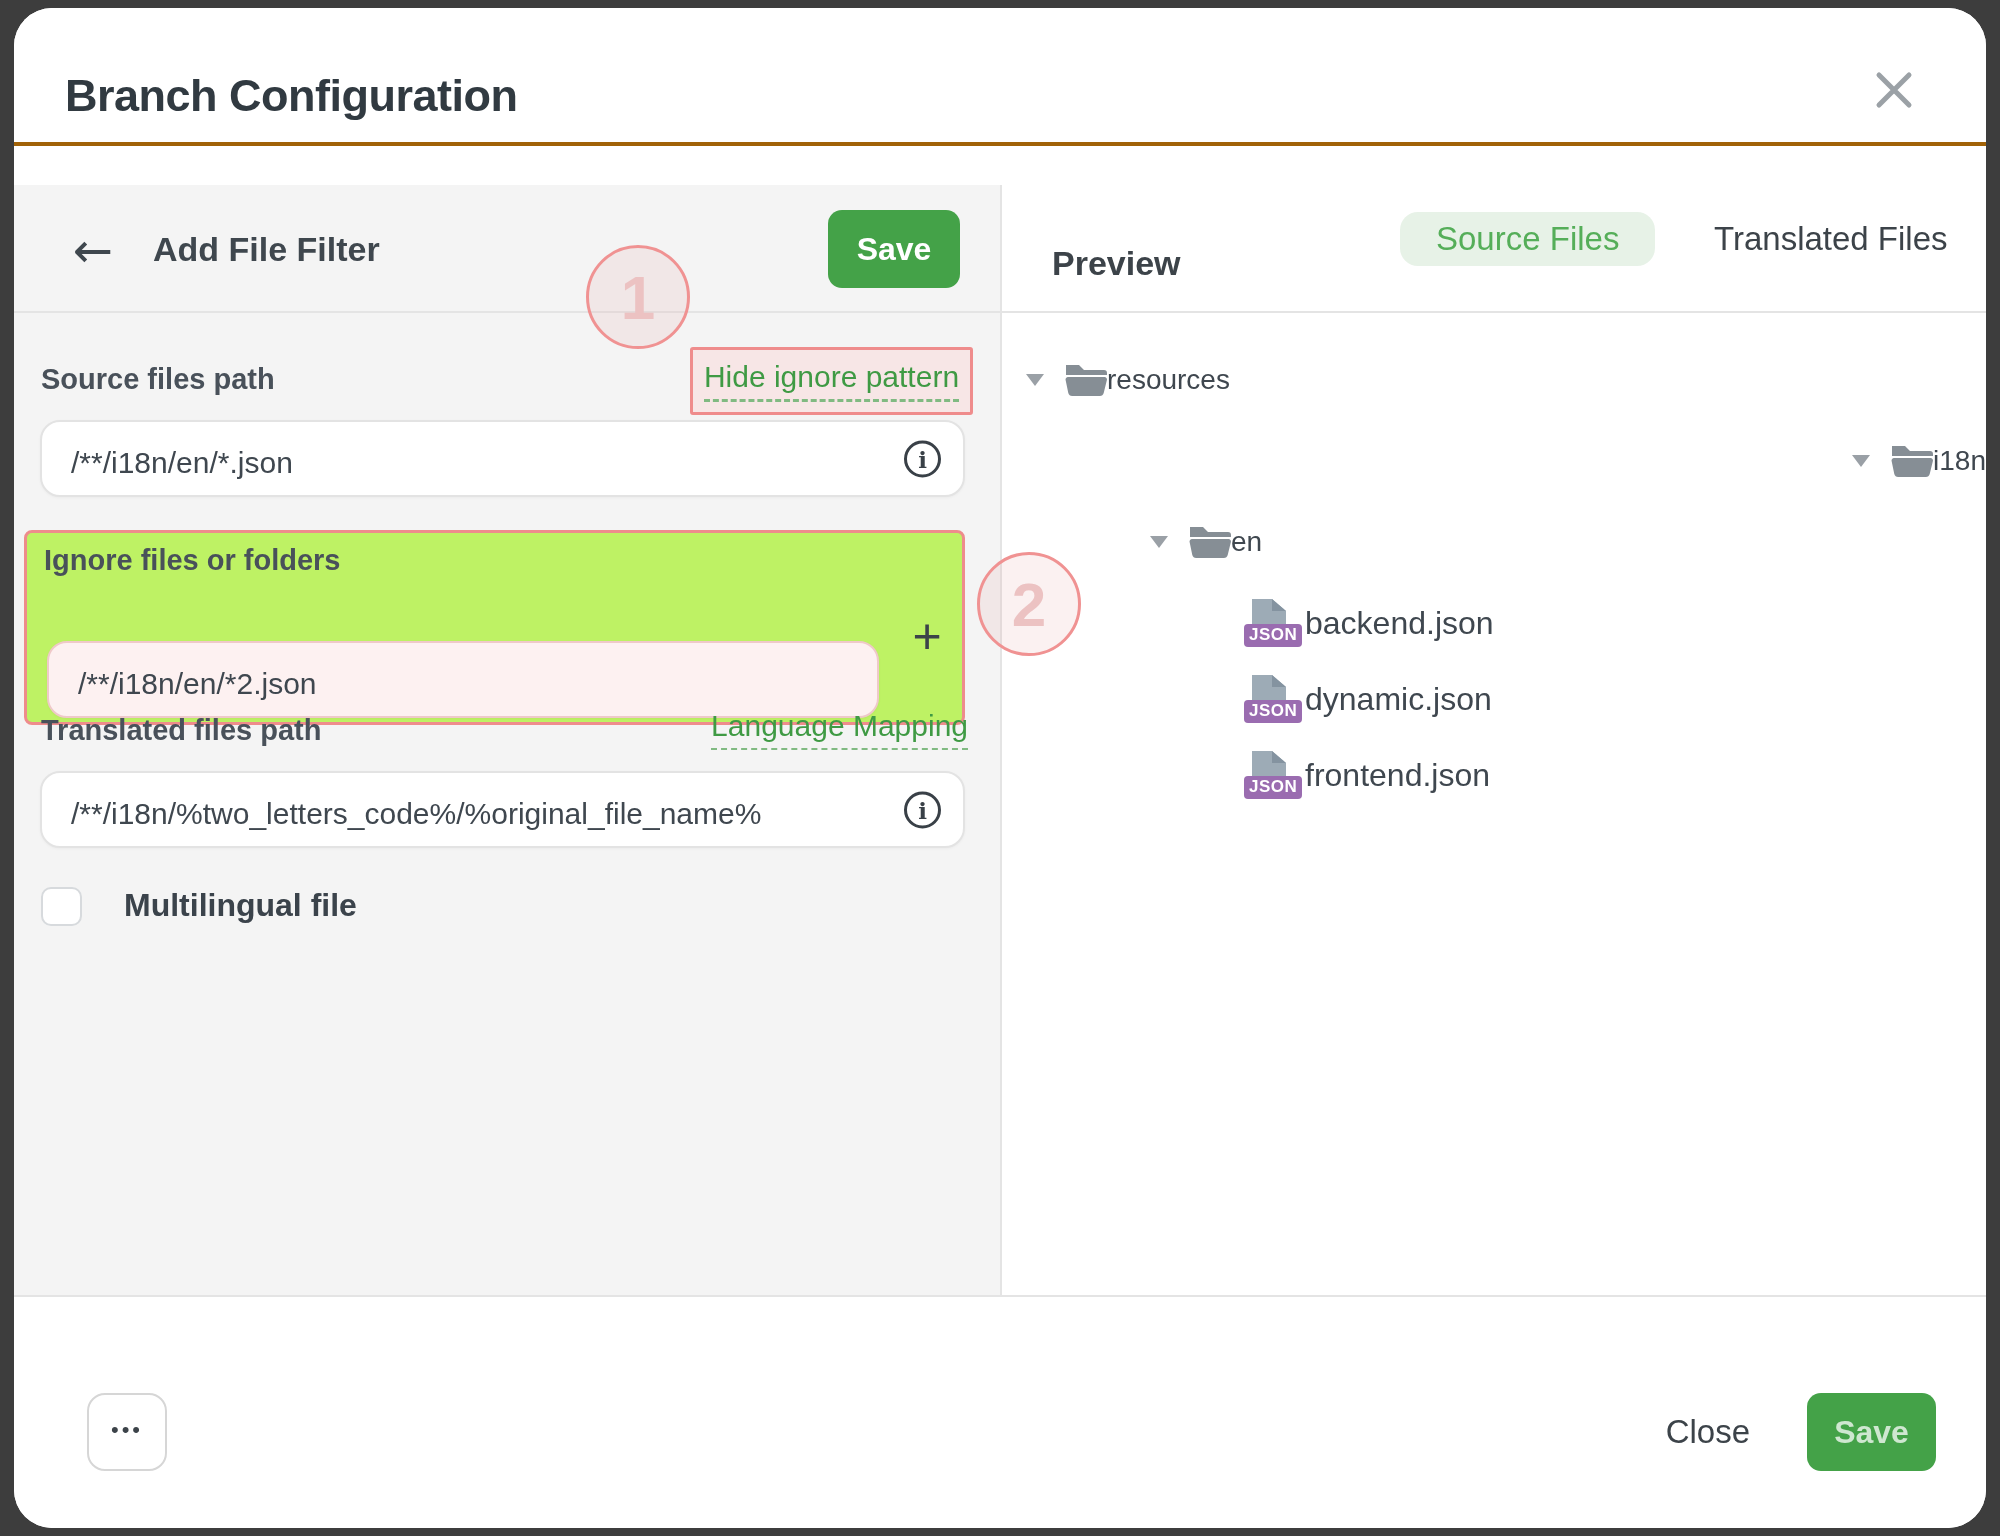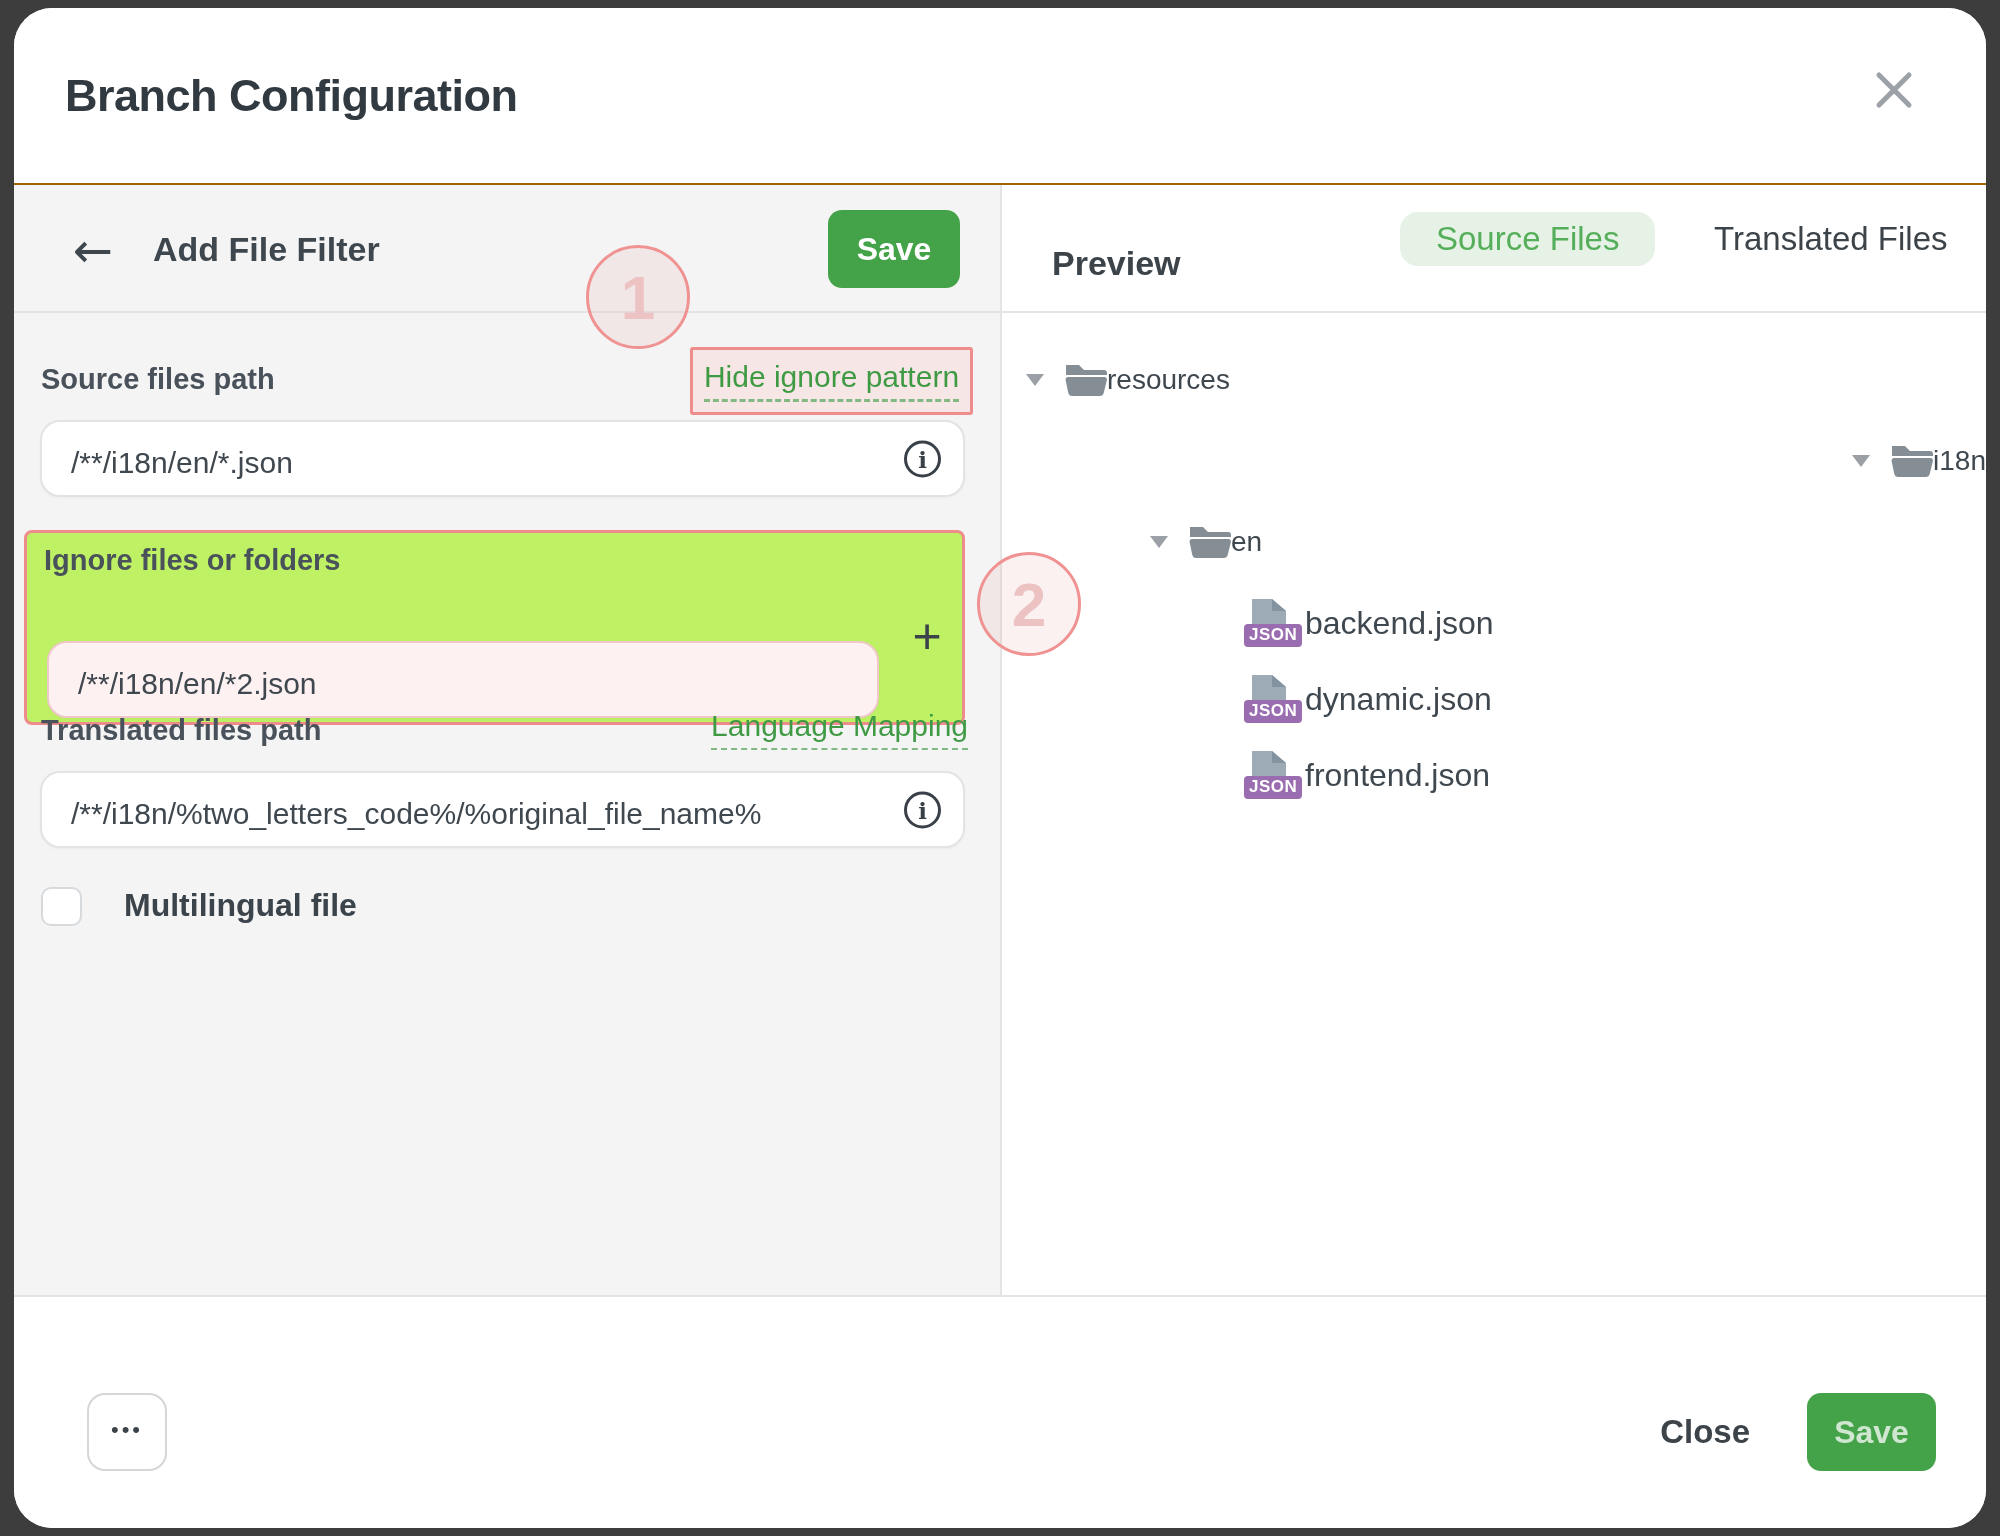--- a/index.html
+++ b/index.html
@@ -10,22 +10,22 @@
     font-family: "Liberation Sans", "DejaVu Sans", sans-serif;
     color: #3f474f;
   }
   .modal {
     position: absolute; left: 14px; top: 8px;
     width: 1972px; height: 1520px;
     background: #ffffff; border-radius: 38px; overflow: hidden;
   }
   
   .modal-header {
-    position: absolute; left: 0; top: 0; width: 100%; height: 177px;
-    background: #fff; border-bottom: 2px solid #a16207;
+    position: absolute; left: 0; top: 0; width: 100%; height: 138px;
+    background: #fff; border-bottom: 4px solid #a16207;
   }
   .modal-title {
     position: absolute; left: 51px; top: 62px;
     font-size: 45px; font-weight: 600; color: #313a41; letter-spacing: -0.5px;
   }
   .close-btn {
     position: absolute; top: 52px; right: 62px; width: 60px; height: 60px;
     display: flex; align-items: center; justify-content: center; cursor: pointer;
   }
   
@@ -163,21 +163,21 @@
   .more-btn {
     position: absolute; left: 73px; top: 96px; width: 80px; height: 78px;
     background: #fff; border: 2px solid #d6d6d6; border-radius: 18px; cursor: pointer;
     display: flex; align-items: center; justify-content: center;
     font-family: inherit; font-size: 22px; letter-spacing: 3px; color: #3c4349; padding-bottom: 4px;
   }
   .footer-right {
     position: absolute; right: 50px; top: 96px; height: 78px;
     display: flex; align-items: center; gap: 57px;
   }
-  .close-label { font-size: 33px; font-weight: 700; color: #3c4349; cursor: pointer; margin-left: 8px; }
+  .close-label { font-size: 33px; font-weight: 400; color: #3c4349; cursor: pointer; margin-left: 8px; }
   .save-bottom { width: 129px; height: 78px; color: #cfe7d0; }
 </style>
 </head>
 <body>
 
 <div class="modal">
 
   <div class="modal-header">
     <div class="modal-title">Branch Configuration</div>
     <div class="close-btn">

